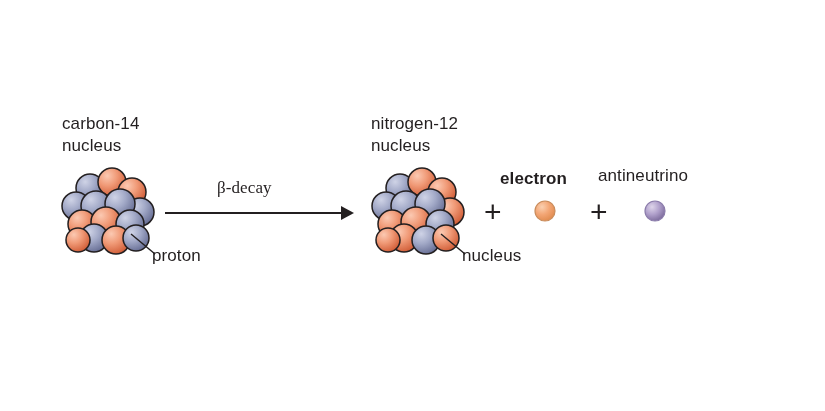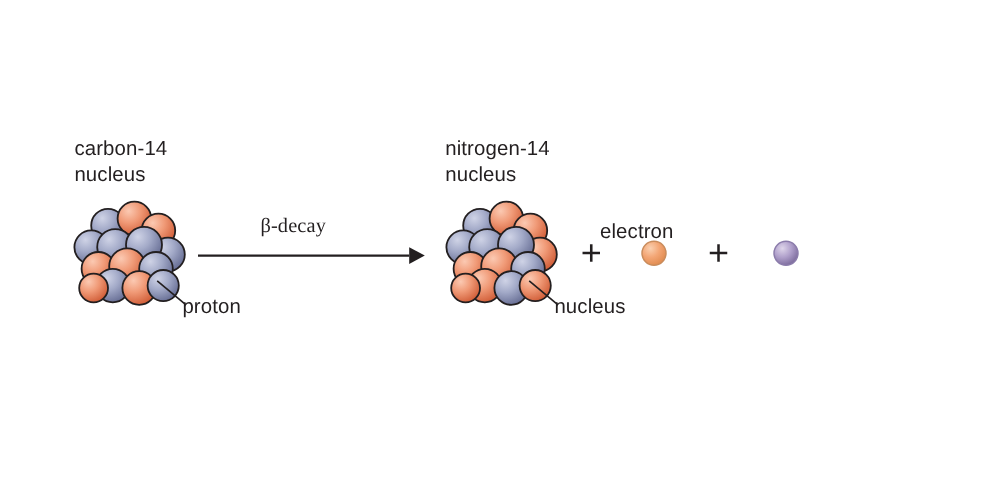--- a/index.html
+++ b/index.html
@@ -118,21 +118,21 @@
   <div class="label" style="left:217px; top:177px;font-family:Liberation Serif, serif;">β-decay</div>
 
   <div class="arrow" style="left:165px; top:204px;">
     <svg width="190" height="18" viewBox="0 0 190 18" xmlns="http://www.w3.org/2000/svg">
       <line x1="0" y1="9" x2="176" y2="9" stroke="#231f20" stroke-width="1.8"></line>
       <polygon points="176,2 189,9 176,16" fill="#231f20"></polygon>
     </svg>
   </div>
 
   <div class="label nucleus-title" style="left:371px; top:113px;">
-    <div>nitrogen-14</div>
+    <div>nitrogen-12</div>
     <div>nucleus</div>
   </div>
 
   <div class="nucleus" style="left:370px; top:166px;">
     <svg width="96" height="94" viewBox="0 0 96 94" xmlns="http://www.w3.org/2000/svg">
       <g stroke="#231f20" stroke-width="1.5">
 
         <circle cx="30" cy="22" r="14" fill="url(#nGrad)"></circle>
         <circle cx="52" cy="16" r="14" fill="url(#pGrad)"></circle>
         <circle cx="72" cy="26" r="14" fill="url(#pGrad)"></circle>
@@ -156,37 +156,38 @@
   <div class="leader" style="left:441px; top:234px;">
     <svg width="26" height="22" viewBox="0 0 26 22" xmlns="http://www.w3.org/2000/svg">
       <line x1="0" y1="0" x2="24" y2="20" stroke="#231f20" stroke-width="1.4"></line>
     </svg>
   </div>
 
   <div class="label" style="left:462px; top:245px;">nucleus</div>
 
   <div class="plus" style="left:484px; top:197px;">+</div>
 
-  <div class="label" style="left:500px; top:182px;">electron</div>
+  <div class="label" style="left:500px; top:168px;font-weight:bold;">electron</div>
 
   <div class="particle" style="left:533px; top:199px;">
     <svg width="24" height="24" viewBox="0 0 24 24" xmlns="http://www.w3.org/2000/svg">
       <defs>
         <radialGradient id="eGrad" cx="35%" cy="30%" r="75%">
           <stop offset="0%" stop-color="#fad0b0"></stop>
           <stop offset="50%" stop-color="#f3a675"></stop>
           <stop offset="100%" stop-color="#e08a4e"></stop>
         </radialGradient>
       </defs>
       <circle cx="12" cy="12" r="10" fill="url(#eGrad)" stroke="#c98c5c" stroke-width="1.2"></circle>
     </svg>
   </div>
 
   <div class="plus" style="left:590px; top:197px;">+</div>
 
+  <div class="label" style="left:598px; top:165px;">antineutrino</div>
 
   <div class="particle" style="left:643px; top:199px;">
     <svg width="24" height="24" viewBox="0 0 24 24" xmlns="http://www.w3.org/2000/svg">
       <defs>
         <radialGradient id="aGrad" cx="35%" cy="30%" r="75%">
           <stop offset="0%" stop-color="#ded5ea"></stop>
           <stop offset="50%" stop-color="#b0a0cb"></stop>
           <stop offset="100%" stop-color="#7b6a9b"></stop>
         </radialGradient>
       </defs>

